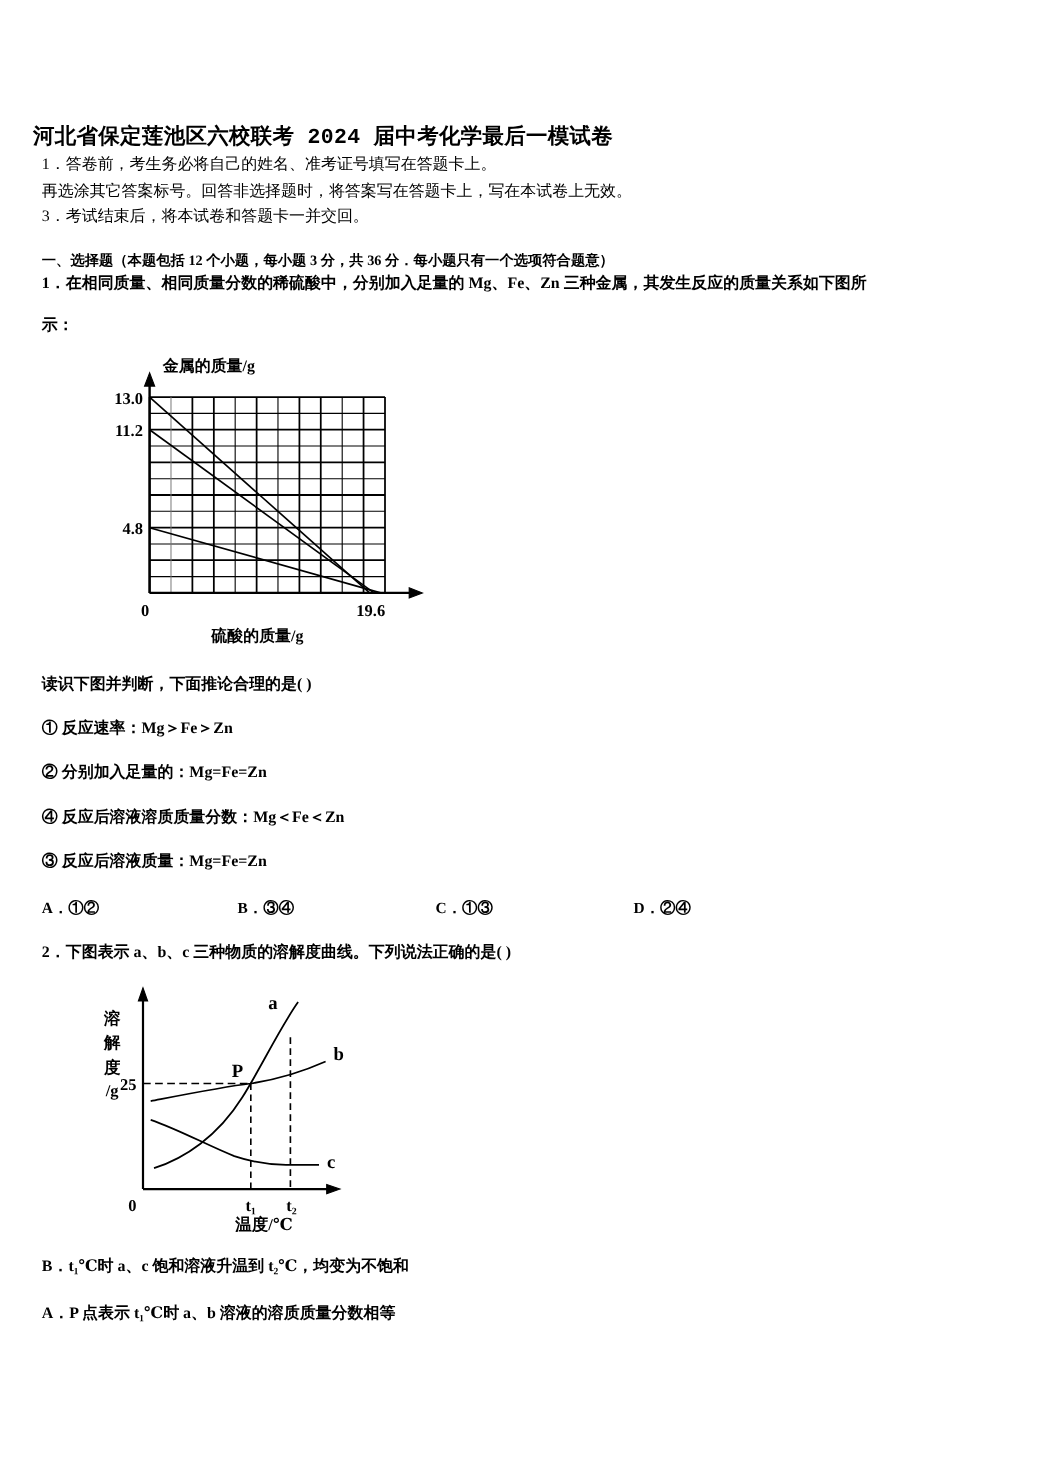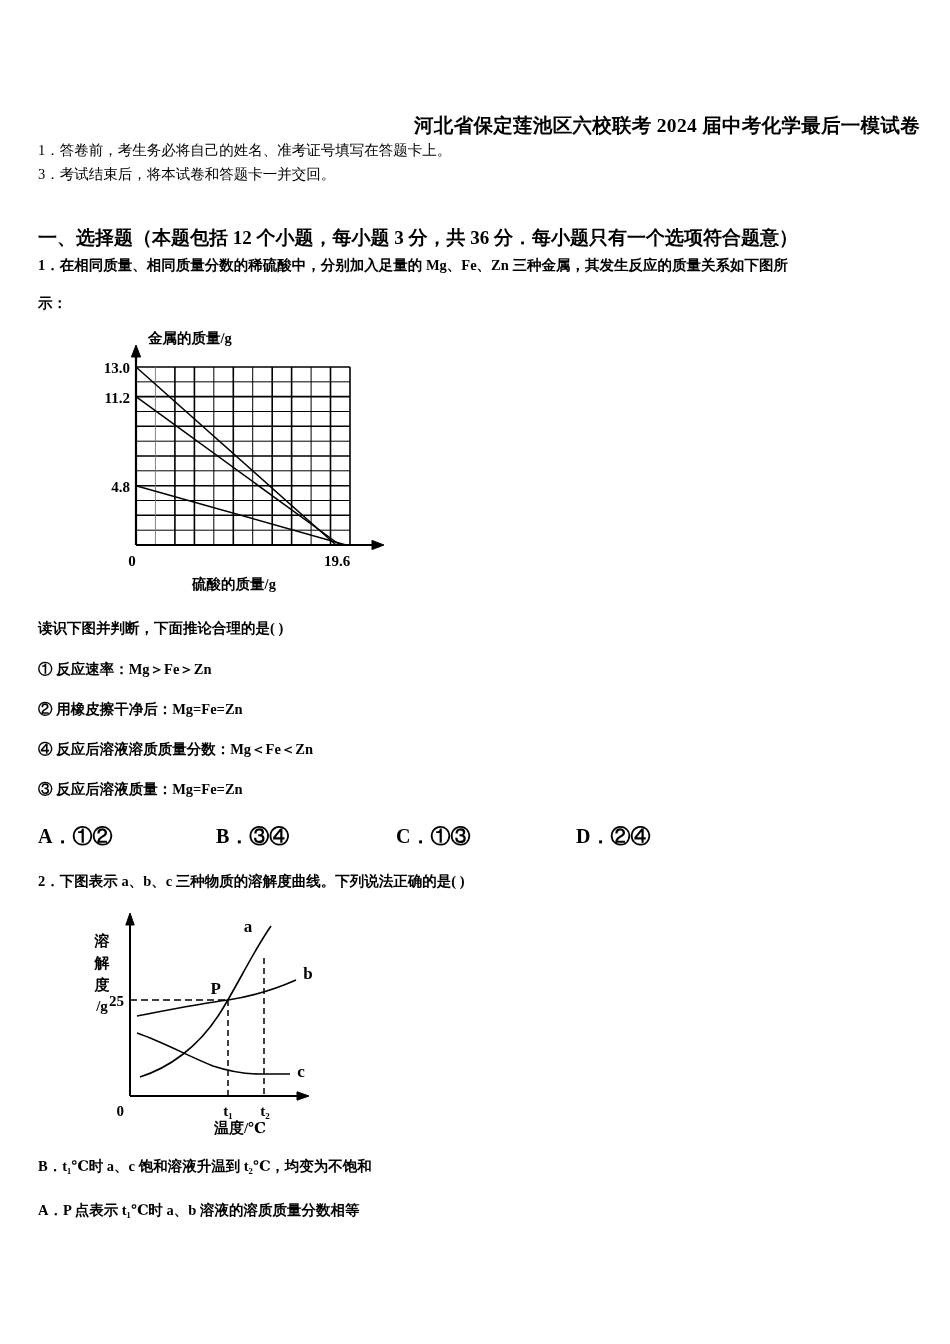--- a/index.html
+++ b/index.html
@@ -17,51 +17,52 @@
   }
   .page {
     position: relative;
     width: 950px;
     height: 1344px;
     padding: 0;
   }
 
   
   .doc-title {
-    text-align: right;
+    text-align: left;
     font-size: 19.5px;
     font-weight: bold;
     letter-spacing: 0.3px;
     margin: 0;
     padding-top: 112px;
-    padding-left: 44px;
+    padding-left: 30px;
     padding-right: 30px;
     line-height: 1.4;
+    font-family: Liberation Mono, monospace;
   }
 
   
   .content {
     padding-left: 38px;
     padding-right: 30px;
   }
   .notice-head {
     font-size: 14.5px;
     font-weight: bold;
     margin-top: 22px;
     line-height: 1.5;
   }
   .notice-line {
     font-size: 14.5px;
     font-weight: normal;
     line-height: 1.62;
   }
   .section-head {
-    font-size: 19px;
-    font-weight: bold;
-    margin-top: 36px;
+    font-size: 13px;
+    font-weight: bold;
+    margin-top: 16px;
     line-height: 1.65;
   }
   .q-line {
     font-size: 14.5px;
     font-weight: bold;
     line-height: 1.65;
   }
   .q-cont {
     font-size: 14.5px;
     font-weight: bold;
@@ -74,21 +75,21 @@
     line-height: 1.6;
     margin-top: 17px;
   }
   .prompt {
     font-size: 14.5px;
     font-weight: bold;
     line-height: 1.6;
     margin-top: 24px;
   }
   .opt-row {
-    font-size: 20px;
+    font-size: 14px;
     font-weight: bold;
     margin-top: 22px;
     display: flex;
   }
   .opt-row .opt {
     display: inline-block;
   }
   .opt-a { width: 178px; }
   .opt-b { width: 180px; }
   .opt-c { width: 180px; }
@@ -133,20 +134,21 @@
 </head>
 <body>
 
 <div class="page">
 
   <div class="doc-title">河北省保定莲池区六校联考 2024 届中考化学最后一模试卷</div>
 
   <div class="content">
 
     <div class="notice-line">1．答卷前，考生务必将自己的姓名、准考证号填写在答题卡上。</div>
+    <div class="notice-line">再选涂其它答案标号。回答非选择题时，将答案写在答题卡上，写在本试卷上无效。</div>
     <div class="notice-line">3．考试结束后，将本试卷和答题卡一并交回。</div>
 
     <div class="section-head">一、选择题（本题包括 12 个小题，每小题 3 分，共 36 分．每小题只有一个选项符合题意）</div>
 
     <div class="q-line">1．在相同质量、相同质量分数的稀硫酸中，分别加入足量的 Mg、Fe、Zn 三种金属，其发生反应的质量关系如下图所</div>
     <div class="q-cont">示：</div>
 
     <div class="fig1-wrap">
       <svg class="fig-svg" width="330" height="270" viewBox="0 0 330 270">
 
@@ -203,21 +205,21 @@
         <text class="fig-label" x="44" y="243" text-anchor="middle" font-size="15">0</text>
         <text class="fig-label" x="249" y="243" text-anchor="middle" font-size="15">19.6</text>
 
         <text class="fig-label" x="60" y="20" font-size="14.5">金属的质量/g</text>
         <text class="fig-label" x="146" y="266" text-anchor="middle" font-size="14.5">硫酸的质量/g</text>
       </svg>
     </div>
 
     <div class="prompt">读识下图并判断，下面推论合理的是(  )</div>
     <div class="stmt">① 反应速率：Mg＞Fe＞Zn</div>
-    <div class="stmt">② 用橡皮擦干净后：Mg=Fe=Zn</div>
+    <div class="stmt">② 分别加入足量的：Mg=Fe=Zn</div>
     <div class="stmt">④ 反应后溶液溶质质量分数：Mg＜Fe＜Zn</div>
     <div class="stmt">③ 反应后溶液质量：Mg=Fe=Zn</div>
 
     <div class="opt-row">
       <span class="opt opt-a">A．①②</span>
       <span class="opt opt-b">B．③④</span>
       <span class="opt opt-c">C．①③</span>
       <span class="opt opt-d">D．②④</span>
     </div>
 

